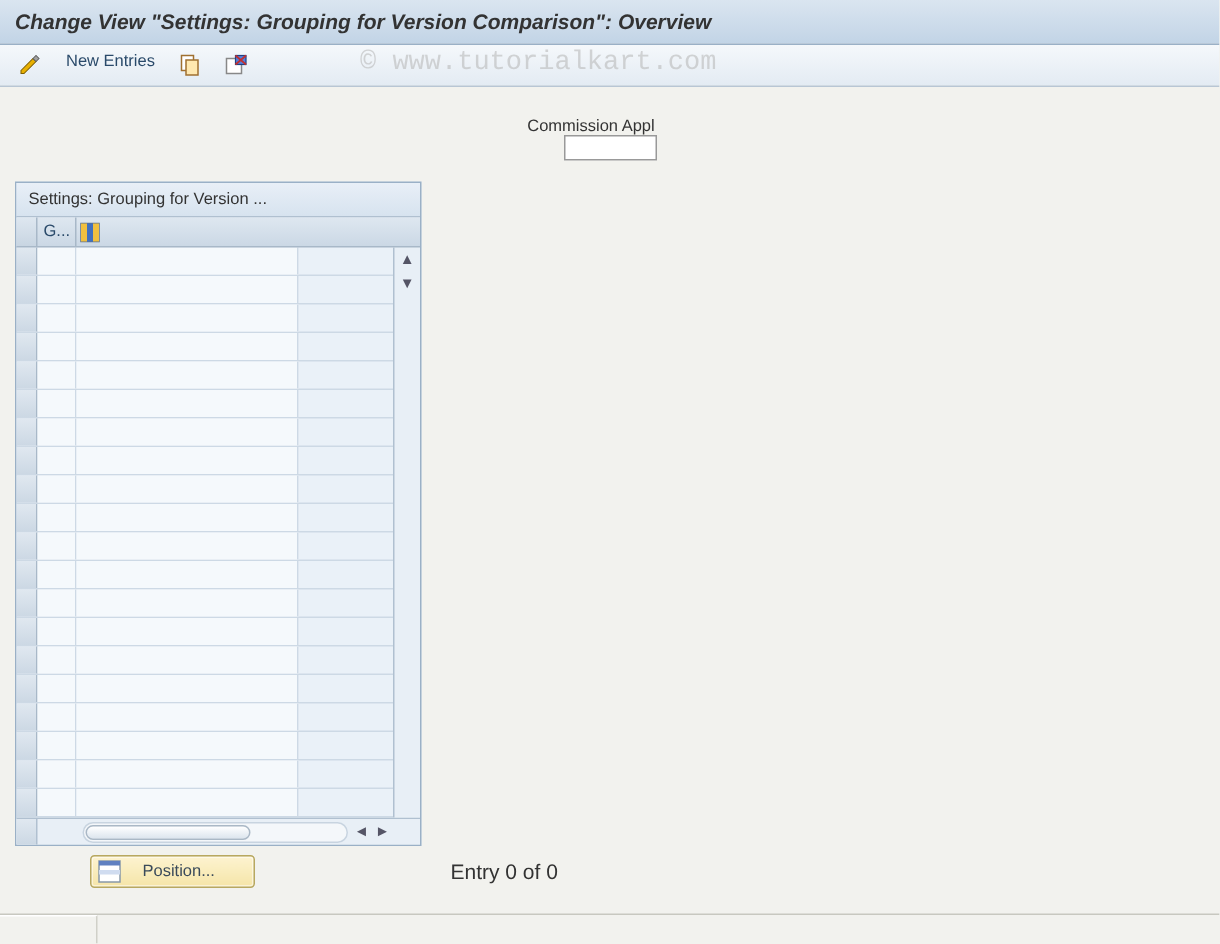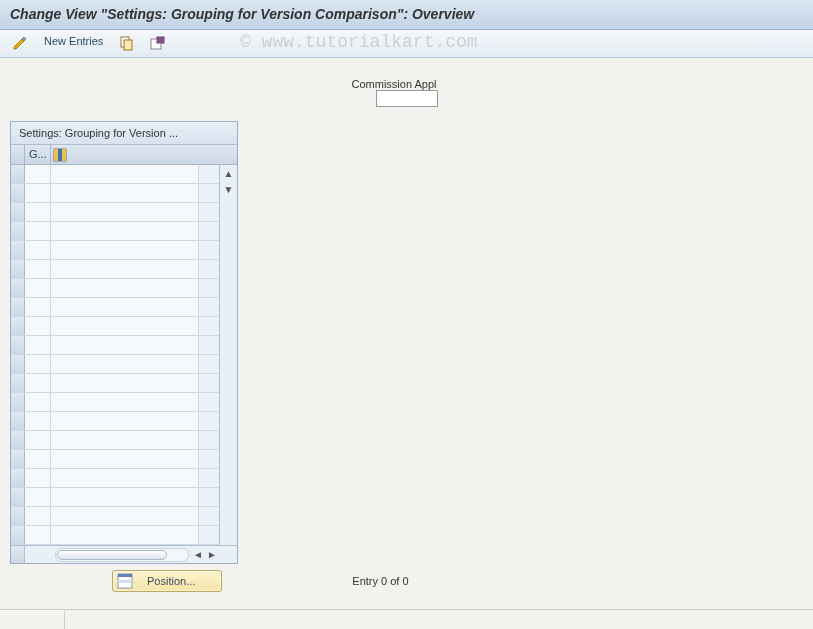--- a/index.html
+++ b/index.html
@@ -73,21 +73,21 @@
     }
     .field-input {
       width: 62px;
       height: 17px;
       border: 1px solid #999;
       background: #fff;
       padding: 0 2px;
       font-size: 11px;
     }
     .table-container {
-      width: 228px;
+      width: 271px;
       background: #eaf1f8;
       border: 1px solid #9ab0c6;
       margin-left: 2px;
     }
     .table-title {
       background: linear-gradient(to bottom, #e8eff7, #d7e3ef);
       border-bottom: 1px solid #b0c0d0;
       padding: 5px 8px;
       color: #333;
       font-size: 11px;
@@ -208,21 +208,21 @@
       display:flex;align-items:center;justify-content:center;
       cursor:pointer;color:#556;font-size:10px;
     }
     .footer-row {
       position: absolute;
       left: 0;
       top: 570px;
       width: 100%;
       display: flex;
       align-items: center;
-      padding-left: 112px;
+      padding-left: 60px;
       gap: 130px;
     }
     .position-btn {
       display: inline-flex;
       align-items: center;
       height: 22px;
       background: linear-gradient(to bottom, #fdf3d0, #f5e5a8);
       border: 1px solid #b8a860;
       border-radius: 3px;
       padding: 0 10px 0 4px;
@@ -234,21 +234,21 @@
       width:16px;height:16px;
       display:flex;align-items:center;justify-content:center;
     }
     .position-btn .pb-text {
       color: #3a4a5a;
       font-size: 11px;
       padding: 0 16px 0 6px;
     }
     .entry-text {
       color: #333;
-      font-size: 11px;
+      font-size: 14px;
     }
     .status-bar {
       position:absolute;
       left:0;bottom:0;
       width:100%;
       height:20px;
       border-top:1px solid #c8c8c0;
       background:#f2f2ee;
       display:flex;
     }

